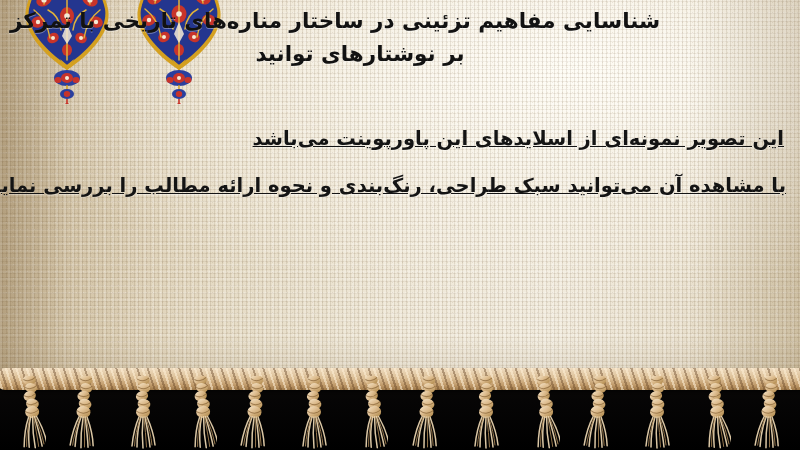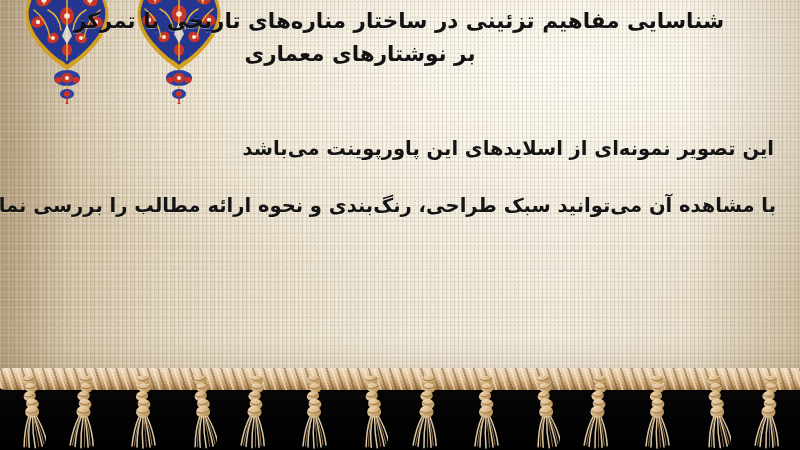--- a/index.html
+++ b/index.html
@@ -57,33 +57,33 @@
   
   .title{
     position:absolute;right:10px;top:4px;width:780px;
     text-align:center;
     font-size:21.5px;line-height:33px;
     font-weight:700;
     color:#121212;
     letter-spacing:.1px;
     text-shadow:0 1px 0 rgba(255,255,255,.35);
   }
-  .title .ln1{display:block;text-align:center;padding-right:2px;}
+  .title .ln1{display:block;text-align:left;padding-right:2px;}
   .title .ln2{display:block;text-align:center;padding-right:80px;}
 
   .body{
     position:absolute;right:8px;top:112px;width:784px;
     text-align:right;
     color:#141414;
     font-size:19.5px;
     font-weight:700;
     line-height:41px;
     text-shadow:0 1px 0 rgba(255,255,255,.3);
   }
-  .body p{margin:16px;padding:0 2px 0 0;white-space:nowrap;}
+  .body p{margin:6px;padding:0 2px 0 0;white-space:nowrap;text-decoration:underline;}
   .body p.l1{padding-right:2px;}
   .body p.l2{padding-right:0;}
   .body p.l3{padding-right:0;}
 
   
   .orn{position:absolute;top:-36px;width:118px;height:140px;}
   .orn.a{left:8px;}
   .orn.b{left:120px;}
 
   
@@ -226,21 +226,21 @@
     <g transform="translate(59,130)">
       <ellipse cx="0" cy="0" rx="7" ry="5" fill="#2a3f9e"></ellipse>
       <ellipse cx="0" cy="0" rx="3.2" ry="3" fill="#c8342a"></ellipse>
       <path d="M0 5 L0 9" stroke="#c8342a" stroke-width="1.6"></path>
       <circle cx="0" cy="10.5" r="1.8" fill="#c8342a"></circle>
     </g>
   </svg>
 
   <div class="title">
     <span class="ln1">شناسایی مفاهیم تزئینی در ساختار مناره‌های تاریخی با تمرکز</span>
-    <span class="ln2">بر نوشتارهای معماری</span>
+    <span class="ln2">بر نوشتارهای توانید</span>
   </div>
 
   <div class="body">
     <p class="l1">این تصویر نمونه‌ای از اسلایدهای این پاورپوینت می‌باشد</p>
     <p class="l2">با مشاهده آن می‌توانید سبک طراحی، رنگ‌بندی و نحوه ارائه مطالب را بررسی نمایید</p>
   </div>
 
   <div class="fringe">
     <div class="black"></div>
     <div class="rope"></div>

